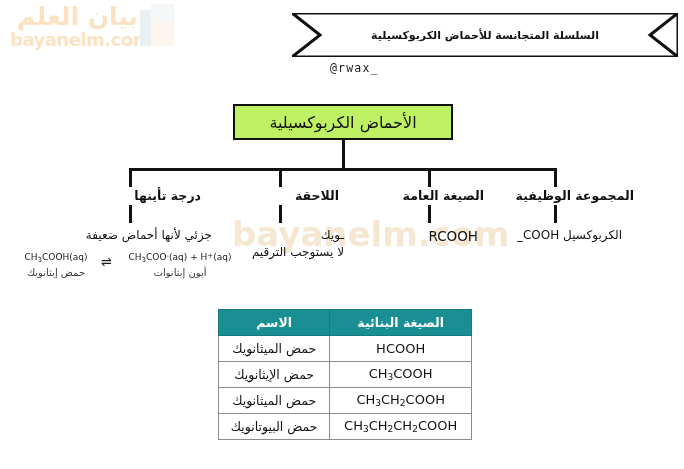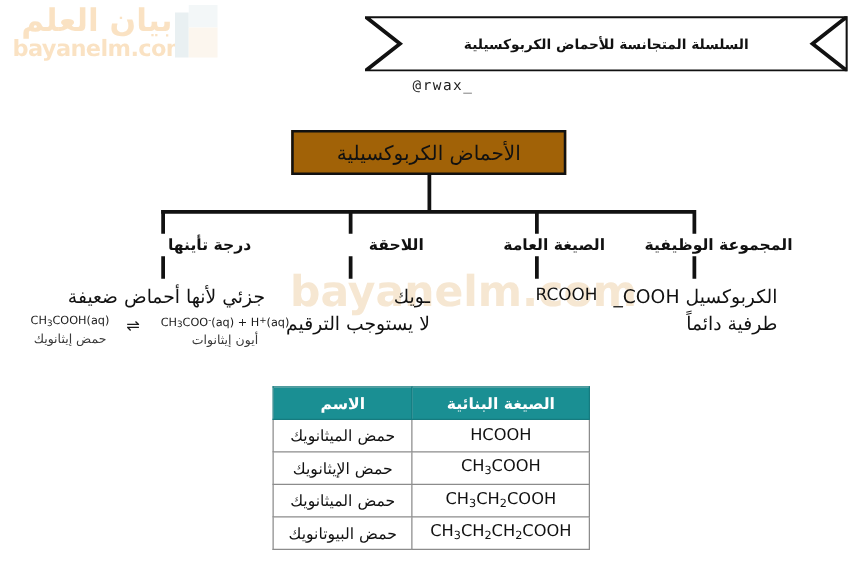--- a/index.html
+++ b/index.html
@@ -134,21 +134,21 @@
   }
 
   
   .root-box {
     position: absolute;
     left: 233px;
     top: 104px;
     width: 220px;
     height: 36px;
     border: 2.5px solid #111;
-    background: #a16207;
+    background: #bef264;
     display: flex;
     align-items: center;
     justify-content: center;
     font-size: 16px;
     color: #111;
     box-sizing: border-box;
     white-space: nowrap;
   }
 
   
@@ -165,21 +165,21 @@
     text-align: right;
   }
   .branch-title {
     font-size: 12.5px;
     color: #111;
     font-weight: 600;
     white-space: nowrap;
     line-height: 1.2;
   }
   .branch-body {
-    font-size: 15px;
+    font-size: 12px;
     color: #111;
     line-height: 1.45;
     white-space: nowrap;
   }
   .branch-body.ltr {
     direction: ltr;
     font-size: 13.5px;
   }
 
   
@@ -333,21 +333,20 @@
   </div>
   <div class="branch" style="left:378px; top:227px; width:100px;">
     <div class="branch-body ltr">RCOOH</div>
   </div>
 
   <div class="branch" style="left:488px; top:188px; width:132px;margin-left:14px;">
     <div class="branch-title">المجموعة الوظيفية</div>
   </div>
   <div class="branch" style="left:486px; top:227px; width:136px;">
     <div class="branch-body">الكربوكسيل COOH_</div>
-    <div class="branch-body">طرفية دائماً</div>
   </div>
 
   <table class="data-table">
     <thead>
       <tr>
         <th>الصيغة البنائية</th>
         <th>الاسم</th>
       </tr>
     </thead>
     <tbody>

